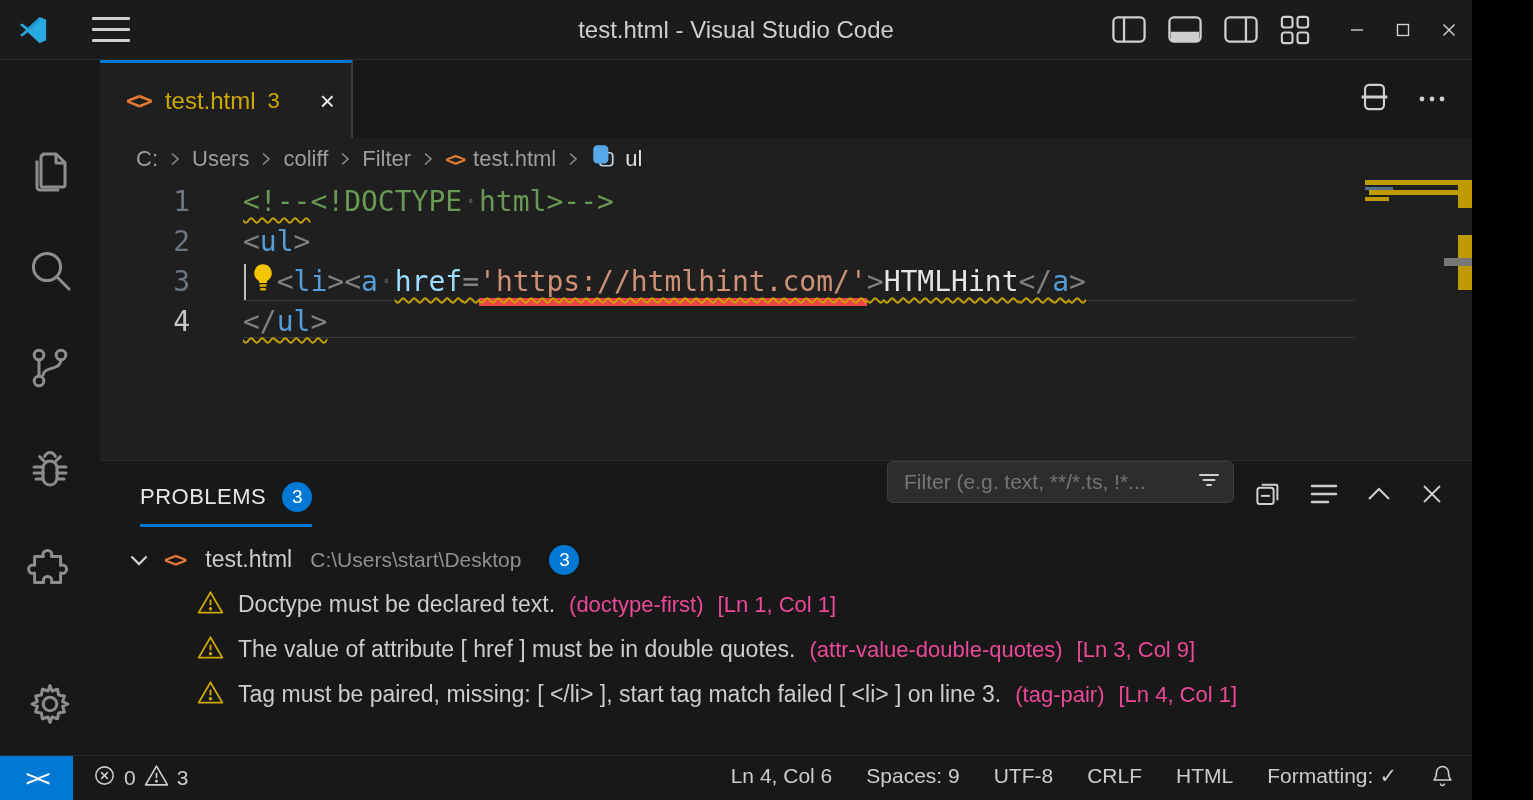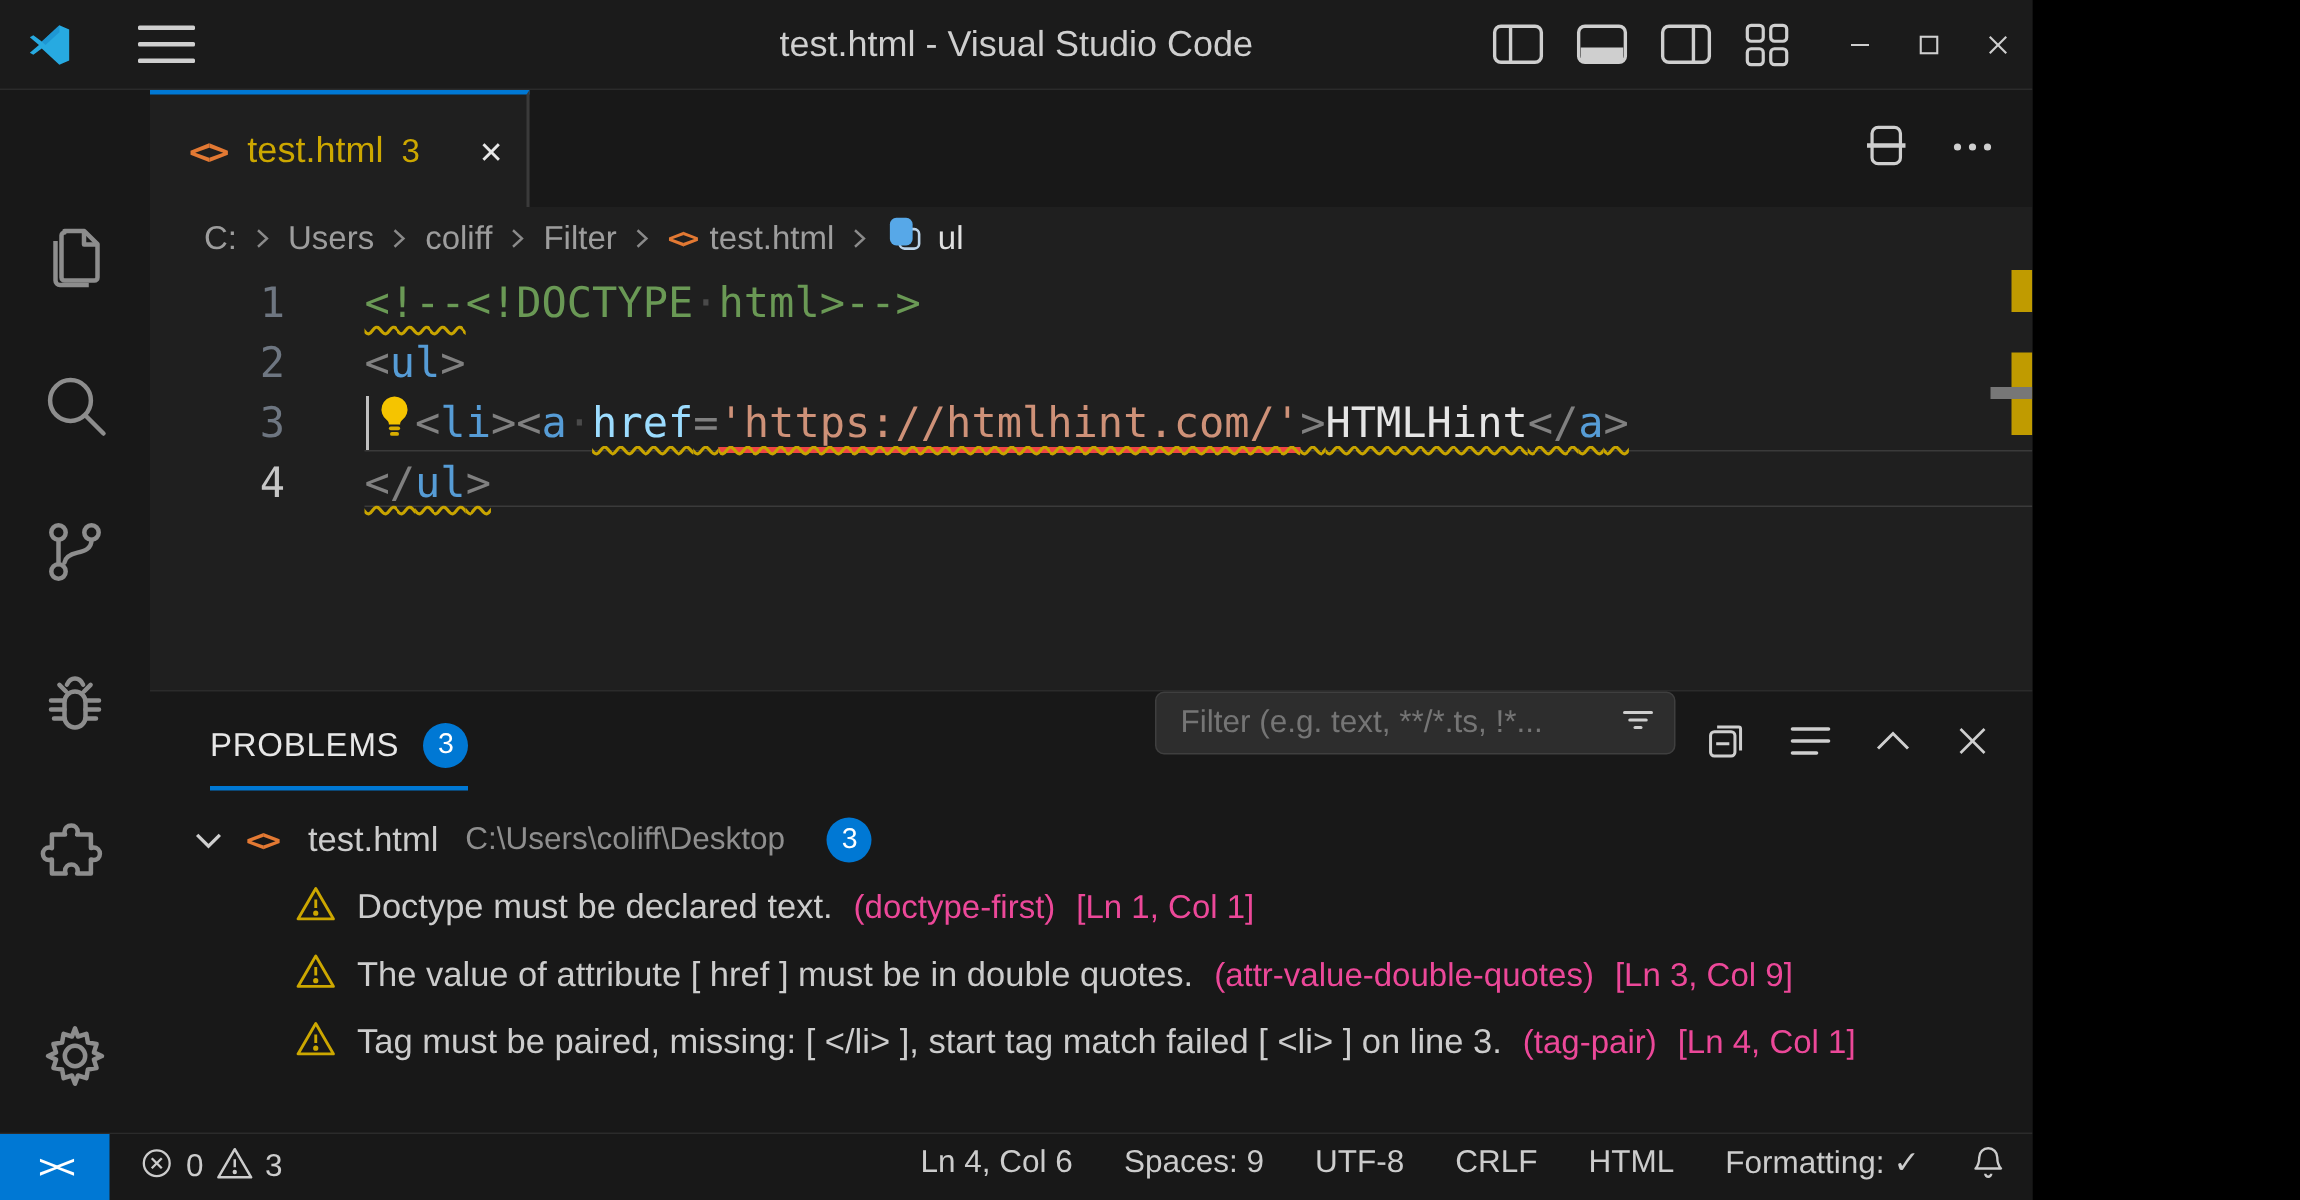--- a/index.html
+++ b/index.html
@@ -1,17 +1,17 @@
 <!DOCTYPE html>
 <html><head>
 <meta charset="utf-8">
 <style>
   html,body{margin:0;padding:0;background:#000;}
   *{box-sizing:border-box;}
-  .window{width:1355px;height:800px;background:#1f1f1f;font-family:"Liberation Sans",sans-serif;color:#ccc;overflow:hidden;position:relative;display:flex;flex-direction:column;}
+  .window{width:1472px;height:800px;background:#1f1f1f;font-family:"Liberation Sans",sans-serif;color:#ccc;overflow:hidden;position:relative;display:flex;flex-direction:column;}
   
   .titlebar{height:60px;background:#1b1b1b;border-bottom:1px solid #2b2b2b;display:flex;align-items:center;position:relative;flex:0 0 auto;}
   .logo{width:30px;height:30px;margin-left:18px;}
   .hamburger{margin-left:44px;width:38px;display:flex;flex-direction:column;gap:8px;cursor:pointer;}
   .hamburger i{display:block;height:3px;background:#cfcfcf;border-radius:1px;}
   .win-title{position:absolute;left:0;right:0;text-align:center;font-size:24px;color:#cfcfcf;pointer-events:none;}
   .tb-right{margin-left:auto;display:flex;align-items:center;}
   .layout-icons{display:flex;align-items:center;gap:22px;margin-right:24px;}
   .layout-icons svg{display:block;}
   .win-controls{display:flex;}
@@ -41,21 +41,21 @@
   .code-line{position:absolute;left:143px;font-size:28px;line-height:40px;white-space:pre;cursor:text;}
   .tk.comment{color:#6a9955;}
   .tk.punct{color:#808080;}
   .tk.tag{color:#569cd6;}
   .tk.attr{color:#9cdcfe;}
   .tk.string{color:#ce9178;}
   .tk.text{color:#e5e5e5;}
   .tk.ws{color:#4a4a4a;}
   .tk.plain{color:#d4d4d4;}
   .tk.warn{text-decoration:underline wavy #c8a400;text-decoration-thickness:2px;text-underline-offset:6px;text-decoration-skip-ink:none;}
-  .tk.link{border-bottom:4px solid #ef4444;}
+  .tk.link{border-bottom:8px solid #ef4444;}
   .cur-line-box{position:absolute;left:143px;width:1112px;top:120px;height:38px;border-top:1px solid #3a3a3a;border-bottom:1px solid #3a3a3a;pointer-events:none;}
   .cursor{position:absolute;left:144px;top:84px;width:2px;height:36px;background:#c0c0c0;}
   .bulb{position:absolute;left:150px;top:83px;cursor:pointer;}
   .minimap{position:absolute;left:1263px;top:0;width:140px;height:100%;cursor:pointer;}
   .mm-row{position:absolute;}
   .overview-ruler{position:absolute;right:0;top:0;width:17px;height:100%;cursor:pointer;}
   .ov-mark{position:absolute;right:0;width:14px;background:#c09b00;}
   .ov-cur{position:absolute;right:0;width:28px;height:8px;background:#777;}
   
   .panel{height:295px;background:#181818;border-top:1px solid #2b2b2b;flex:0 0 auto;display:flex;flex-direction:column;}
@@ -339,21 +339,21 @@
         </div>
         <div class="problems">
           <div class="file-row">
             <span class="file-chevron">
                 <svg width="22" height="22" viewBox="0 0 16 16" fill="none" stroke="#cfcfcf" stroke-width="1.6">
                   <path d="M2.5 5.5 8 11l5.5-5.5"></path>
                 </svg>
               </span>
             <span class="html-glyph" style="font-size:21px">&lt;&gt;</span>
             <span class="file-name">test.html</span>
-            <span class="file-path">C:\Users\coliff\Desktop</span>
+            <span class="file-path">C:\Users\start\Desktop</span>
             <span class="badge">3</span>
           </div>
           <div id="problem-rows">
   <div class="problem-row">
     <span><svg width="27" height="25" viewBox="0 0 24 22" fill="none" stroke="#cca700" stroke-width="1.7" stroke-linejoin="round">
                     <path d="M12 2 22.5 20H1.5z"></path>
                     <line x1="12" y1="8.5" x2="12" y2="13.5"></line>
                     <circle cx="12" cy="16.6" r="0.7" fill="#cca700"></circle>
                   </svg></span>
     <span class="p-msg">Doctype must be declared text.</span>

